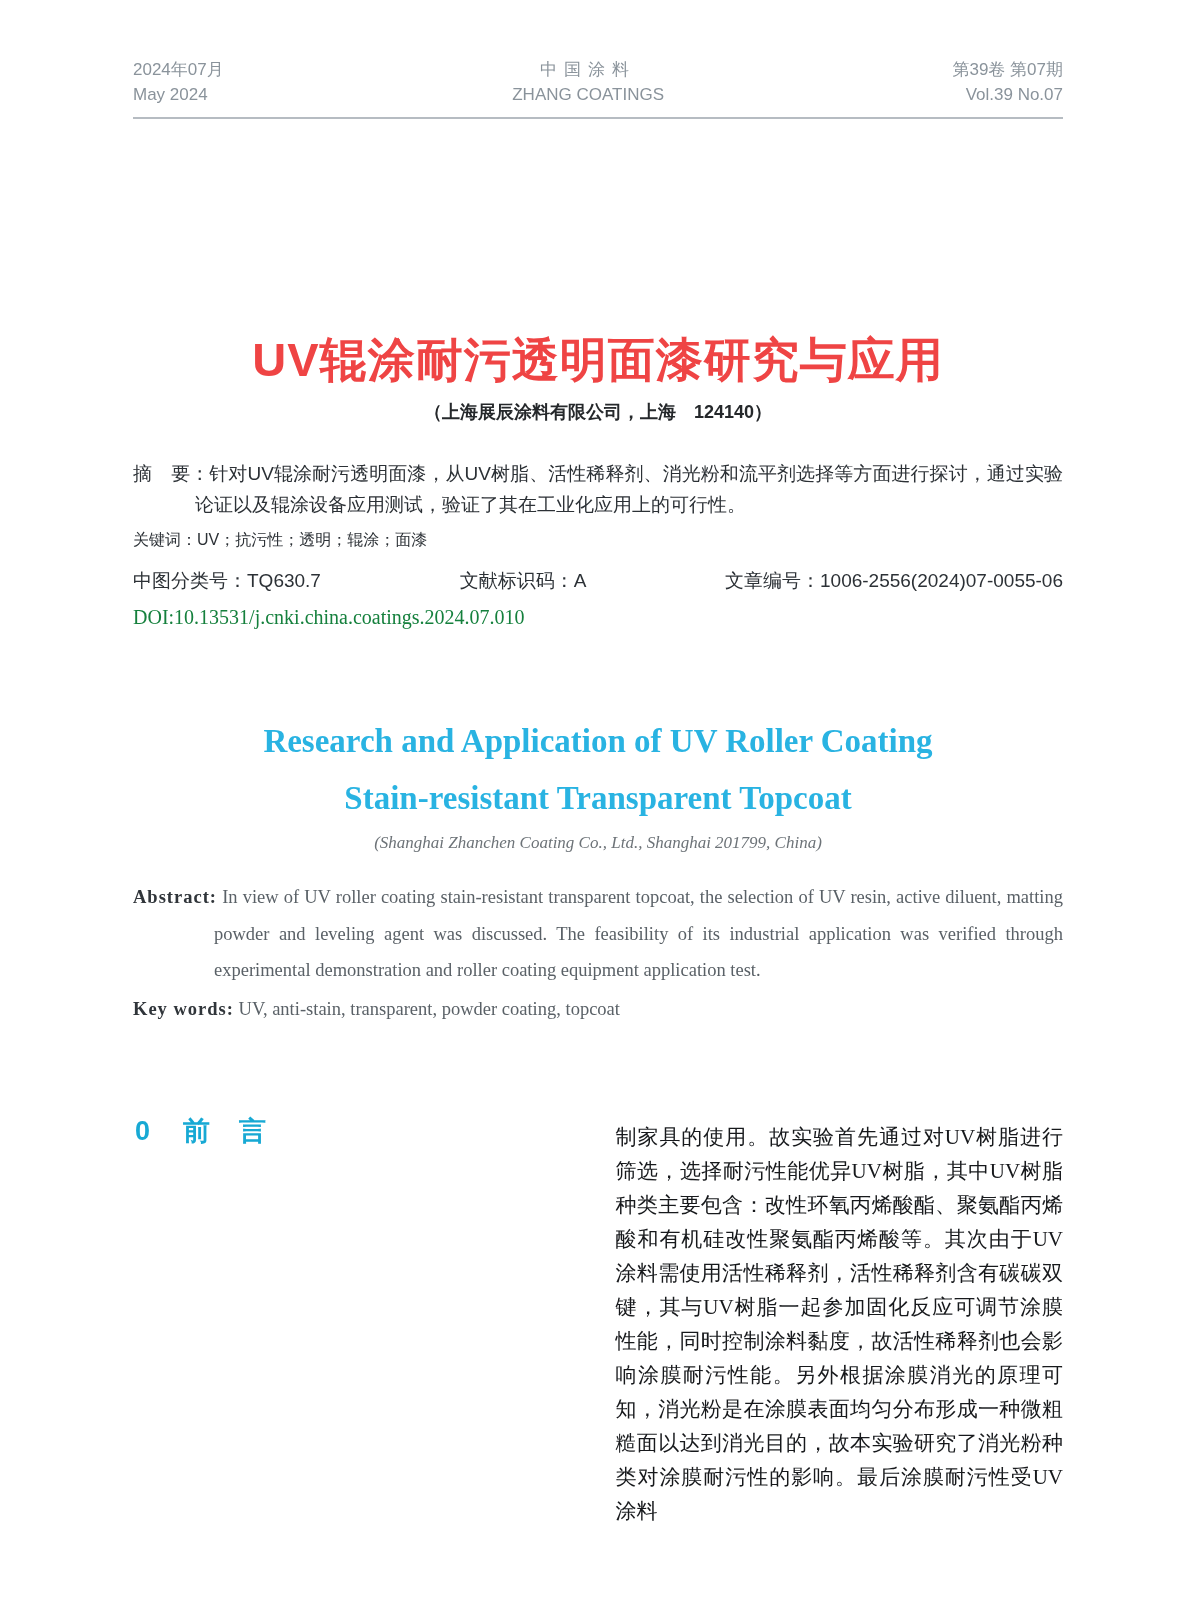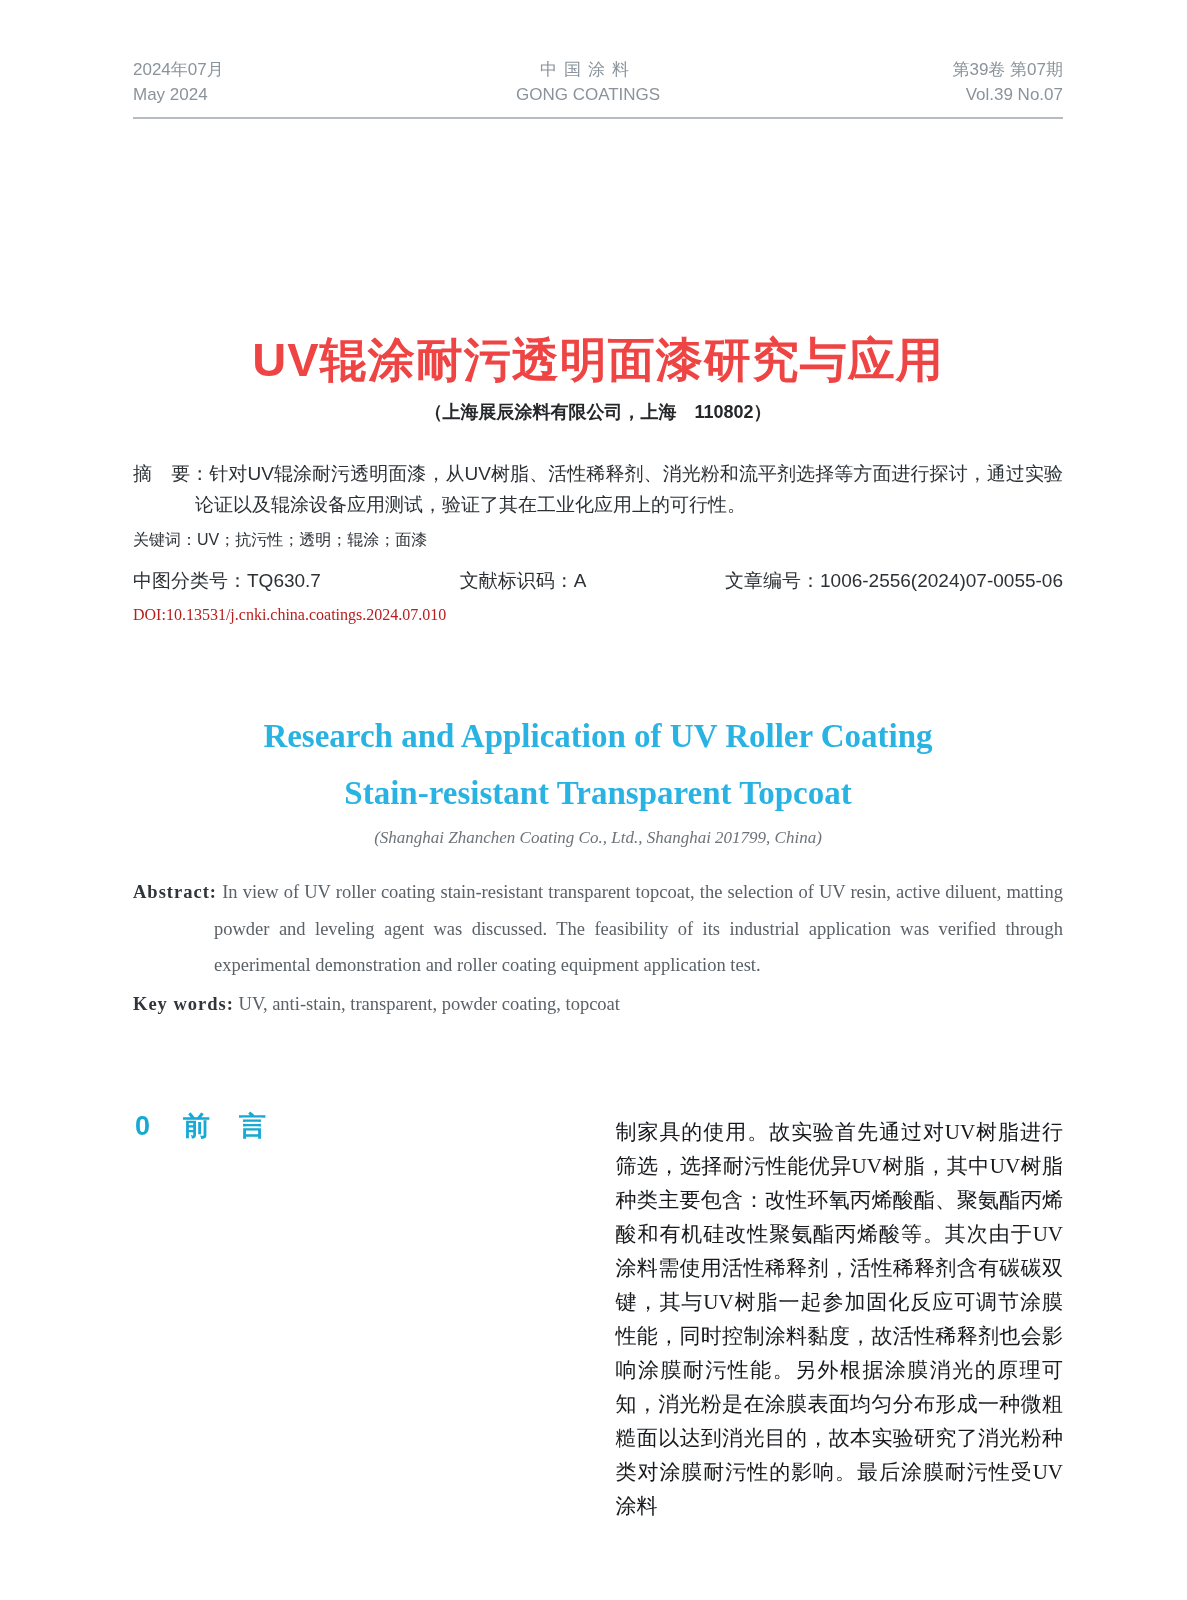--- a/index.html
+++ b/index.html
@@ -35,21 +35,21 @@
   
   .abs-zh{
     margin:34px 0 0;font-size:19px;line-height:31px;color:#2c3136;
     text-align:justify;padding-left:62px;text-indent:-62px;
   }
   .kw-zh{margin:4px 0 0;font-size:16px;line-height:31px;color:#2c3136;}
   .meta-row{
     margin-top:13px;display:flex;justify-content:space-between;
     font-size:19px;color:#2c3136;
   }
-  .doi{margin-top:12px;font-family:"Liberation Serif", serif;font-size:16px;color:#b91c1c;}
+  .doi{margin-top:12px;font-family:"Liberation Serif", serif;font-size:20px;color:#15803d;}
   
   .title-en{
     margin:84px 0 0;text-align:center;
     font-family:"Liberation Serif", serif;font-weight:700;
     font-size:33px;line-height:57px;color:#29B3E2;
   }
   .authors-en{margin-top:12px;text-align:center;font-size:19px;color:#70767c;}
   .affil-en{
     margin-top:6px;text-align:center;
     font-family:"Liberation Serif", serif;font-style:italic;
@@ -89,30 +89,30 @@
 
 <div class="page">
 
   <header class="jheader">
     <div class="l">
       <div>2024年07月</div>
       <div>May 2024</div>
     </div>
     <div class="c">
       <div class="zh-sp">中国涂料</div>
-      <div>GONG COATINGS</div>
+      <div>ZHANG COATINGS</div>
     </div>
     <div class="r">
       <div>第39卷 第07期</div>
       <div>Vol.39 No.07</div>
     </div>
   </header>
 
   <h1 class="title-zh">UV辊涂耐污透明面漆研究与应用</h1>
-  <div class="affil-zh">（上海展辰涂料有限公司，上海　110802）</div>
+  <div class="affil-zh">（上海展辰涂料有限公司，上海　124140）</div>
 
   <p class="abs-zh"><span class="lab">摘　要：</span><span>针对UV辊涂耐污透明面漆，从UV树脂、活性稀释剂、消光粉和流平剂选择等方面进行探讨，通过实验论证以及辊涂设备应用测试，验证了其在工业化应用上的可行性。</span></p>
 
   <p class="kw-zh"><span class="lab">关键词：</span><span>UV；抗污性；透明；辊涂；面漆</span></p>
 
   <div class="meta-row">
     <span>中图分类号：TQ630.7</span>
     <span>文献标识码：A</span>
     <span>文章编号：1006-2556(2024)07-0055-06</span>
   </div>

